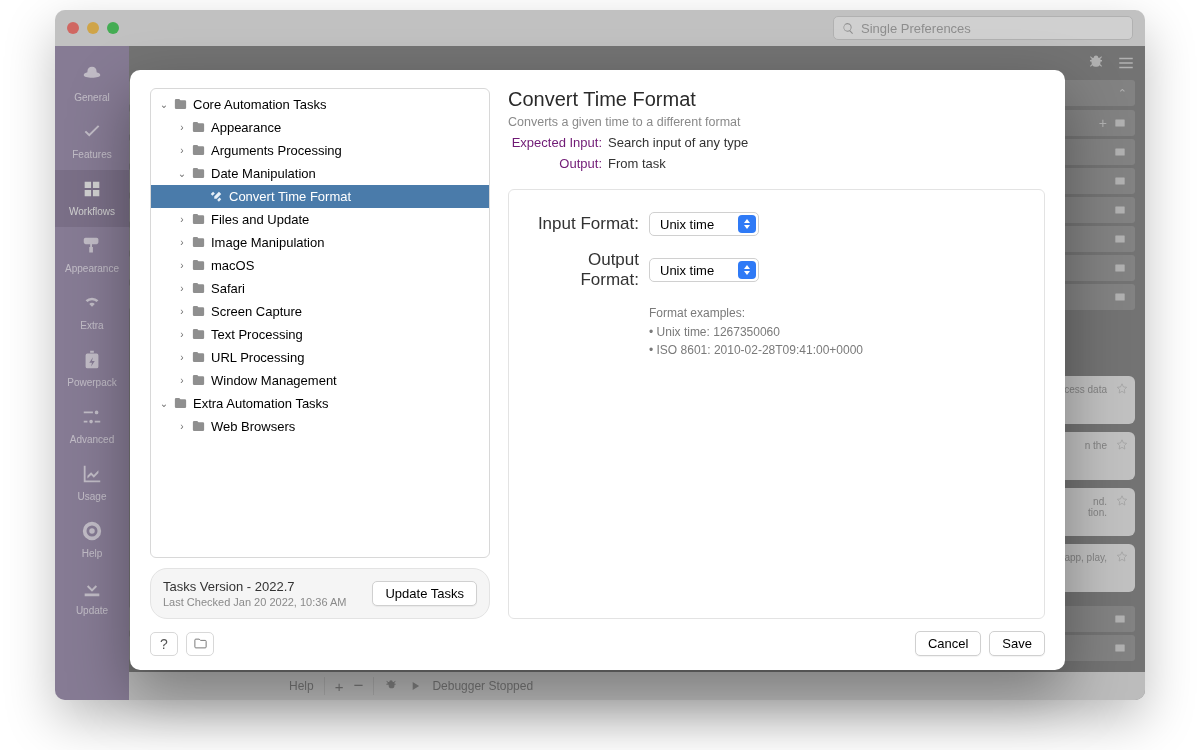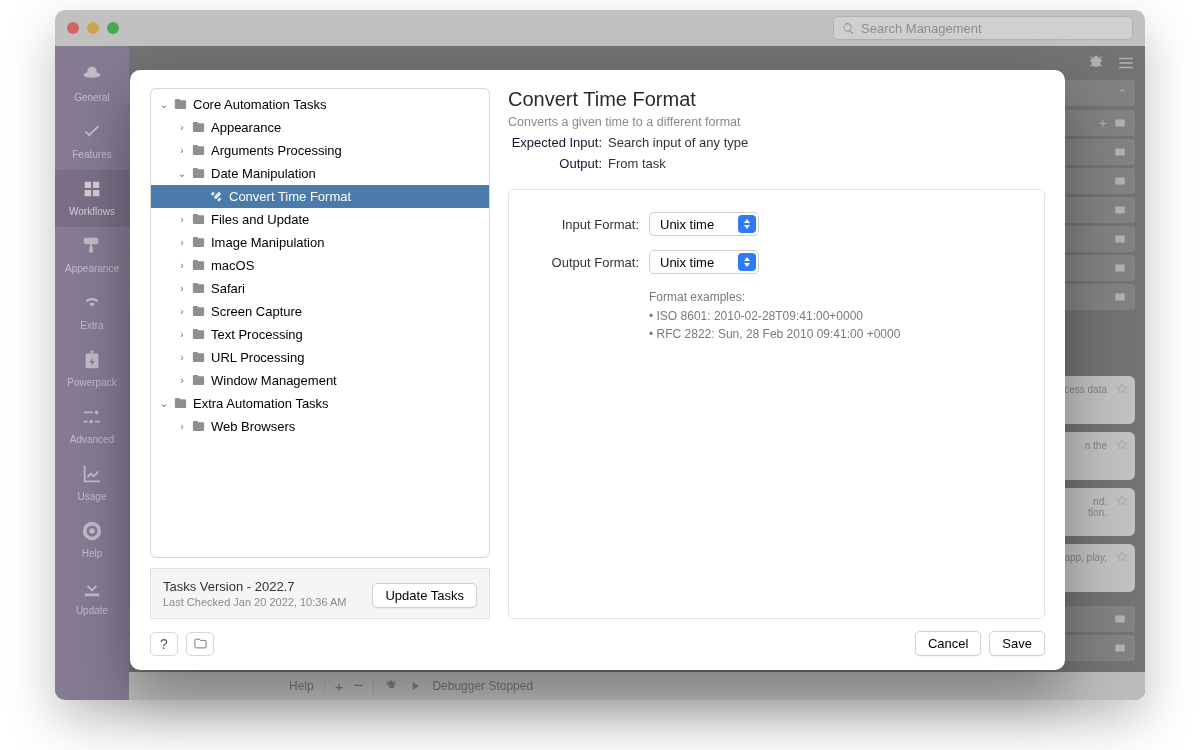--- a/index.html
+++ b/index.html
@@ -55,35 +55,35 @@
   .tree-row { display:flex; align-items:center; height:23px; padding-right:8px; cursor:pointer; }
   .tree-row.selected { background:#4a7baa; color:#fff; }
   .tog { width:14px; text-align:center; font-size:10px; color:#707070; }
   .tree-row.selected .tog{color:#fff;}
   .fico { width:18px; display:flex; align-items:center; justify-content:center; margin-right:4px;}
   .fico svg{width:15px;height:15px;fill:#8f8f8f;}
   .tree-row.selected .fico svg{fill:#cfe0f0;}
   .tool-ico svg{fill:#5b86b2;width:14px;height:14px;}
   .tree-row.selected .tool-ico svg{fill:#e8f0f8;}
 
-  .version-box { border:1px solid #e3e3e3; background:#f5f5f5; border-radius:0; padding:10px 12px; display:flex; align-items:flex-end; }
+  .version-box { border:1px solid #e3e3e3; background:#f5f5f5; border-radius:17px; padding:10px 12px; display:flex; align-items:center; }
   .version-box .t1{font-size:13px;color:#333;}
   .version-box .t2{font-size:11px;color:#8a8a8a;margin-top:2px;}
   .btn { background:#fff; border:1px solid #d0d0d0; border-radius:5px; padding:4px 12px; font-size:13px; cursor:pointer; box-shadow:0 1px 1px rgba(0,0,0,0.05); }
 
   .detail-panel { flex:1; display:flex; flex-direction:column; }
   .detail-title { font-size:20px; font-weight:500; color:#2a2a2a; }
   .detail-sub { font-size:12.5px; color:#8a8a8a; margin-top:4px; }
   .kv { display:flex; margin-top:6px; font-size:13px; }
-  .kv .k{ width:94px; text-align:right; color:#0f172a; margin-right:6px;}
+  .kv .k{ width:94px; text-align:right; color:#701a75; margin-right:6px;}
   .kv .v{ color:#333; }
 
   .form-box { margin-top:18px; border:1px solid #e3e3e3; border-radius:6px; flex:1; padding:22px 20px; }
   .form-row { display:flex; align-items:center; margin-bottom:14px; }
-  .form-row label{ width:110px; text-align:right; font-size:13px; color:#333; margin-right:10px;}
+  .form-row label{ width:110px; text-align:right; font-size:17px; color:#333; margin-right:10px;}
   .select { position:relative; display:inline-flex; align-items:center; background:#fff; border:1px solid #d0d0d0; border-radius:5px; height:24px; padding:0 26px 0 10px; font-size:13px; min-width:110px; cursor:pointer;}
   .select .arrows{ position:absolute; right:2px; top:2px; width:18px; height:18px; background:#2f7af6; border-radius:4px; display:flex; flex-direction:column; align-items:center; justify-content:center;}
   .select .arrows::before,.select .arrows::after{content:"";width:0;height:0;border-left:3.5px solid transparent;border-right:3.5px solid transparent;}
   .select .arrows::before{border-bottom:4px solid #fff;margin-bottom:1.5px;}
   .select .arrows::after{border-top:4px solid #fff;}
   .examples { margin-left:120px; font-size:12px; color:#7a7a7a; line-height:1.55; }
 
   .modal-footer { display:flex; align-items:center; padding-top:12px; gap:8px; }
   .icon-btn { width:28px; height:24px; border:1px solid #d8d8d8; border-radius:5px; background:#fff; display:flex; align-items:center; justify-content:center; cursor:pointer;}
   .icon-btn svg{width:15px;height:15px;fill:#666;stroke:#666;}
@@ -96,21 +96,21 @@
   <div class="bg-titlebar">
     <div class="traffic">
       <div class="dot red"></div>
       <div class="dot yellow"></div>
       <div class="dot green"></div>
     </div>
     <div class="bg-search">
       <svg viewBox="0 0 24 24">
           <path fill="#9a9a9a" d="M10 2a8 8 0 015.3 13.9l5 5-1.4 1.4-5-5A8 8 0 1110 2zm0 2a6 6 0 100 12 6 6 0 000-12z"></path>
         </svg>
-      <span>Search Management</span>
+      <span>Single Preferences</span>
     </div>
   </div>
   <div class="bg-body">
     <div class="sidebar" id="sidebar">
         <div class="side-item"><span class="side-ico"><svg viewBox="0 0 24 24">
               <path d="M12 3c3 0 5 2 5 5v1c2 .4 4 1.4 4 3 0 2-4 3-9 3s-9-1-9-3c0-1.6 2-2.6 4-3V8c0-3 2-5 5-5z"></path>
             </svg></span><span>General</span></div>
         <div class="side-item"><span class="side-ico"><svg viewBox="0 0 24 24">
               <path d="M20 6L9 17l-5-5 1.5-1.5L9 14 18.5 4.5z"></path>
             </svg></span><span>Features</span></div>
@@ -423,22 +423,22 @@
         </div>
         <div class="form-row">
           <label>Output Format:</label>
           <div class="select">
             <span>Unix time</span>
             <span class="arrows"></span>
           </div>
         </div>
         <div class="examples">
           <div>Format examples:</div>
+          <div>• Unix time: 1267350060</div>
           <div>• ISO 8601: 2010-02-28T09:41:00+0000</div>
-          <div>• RFC 2822: Sun, 28 Feb 2010 09:41:00 +0000</div>
         </div>
       </div>
     </div>
   </div>
 
   <div class="modal-footer">
     <div class="icon-btn">
         <span style="color:#555;font-size:14px;">?</span>
       </div>
     <div class="icon-btn">

